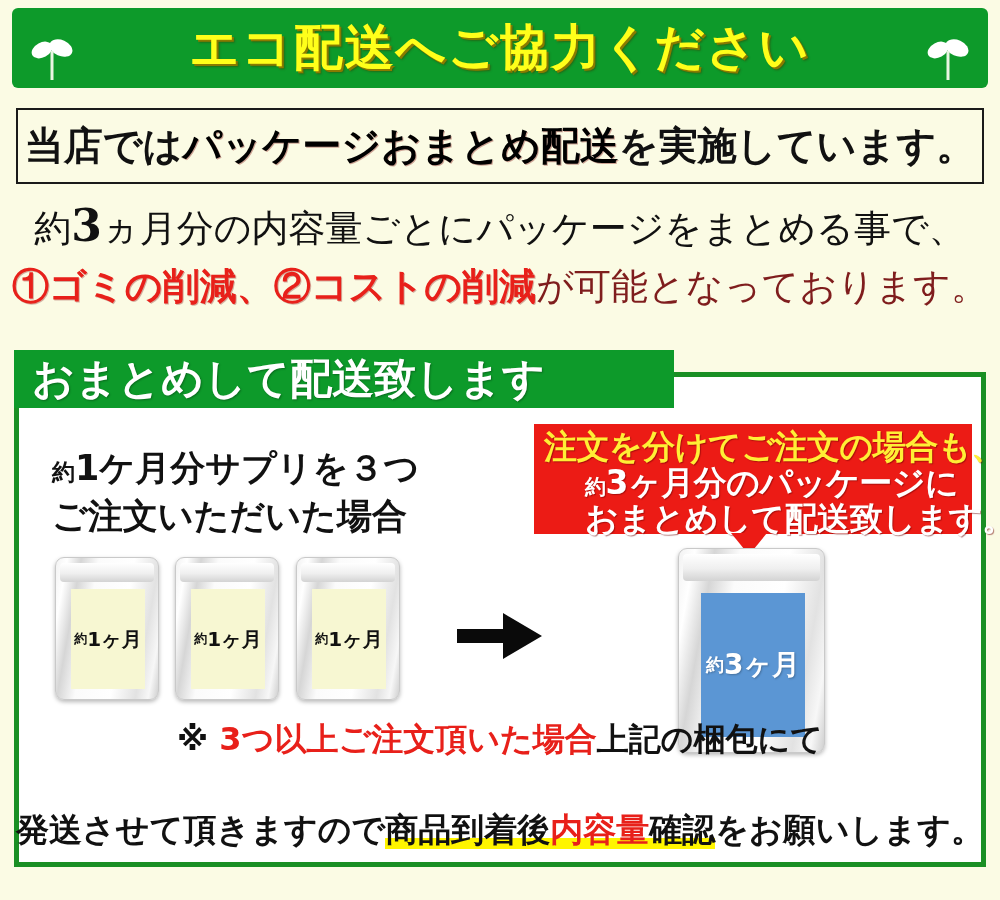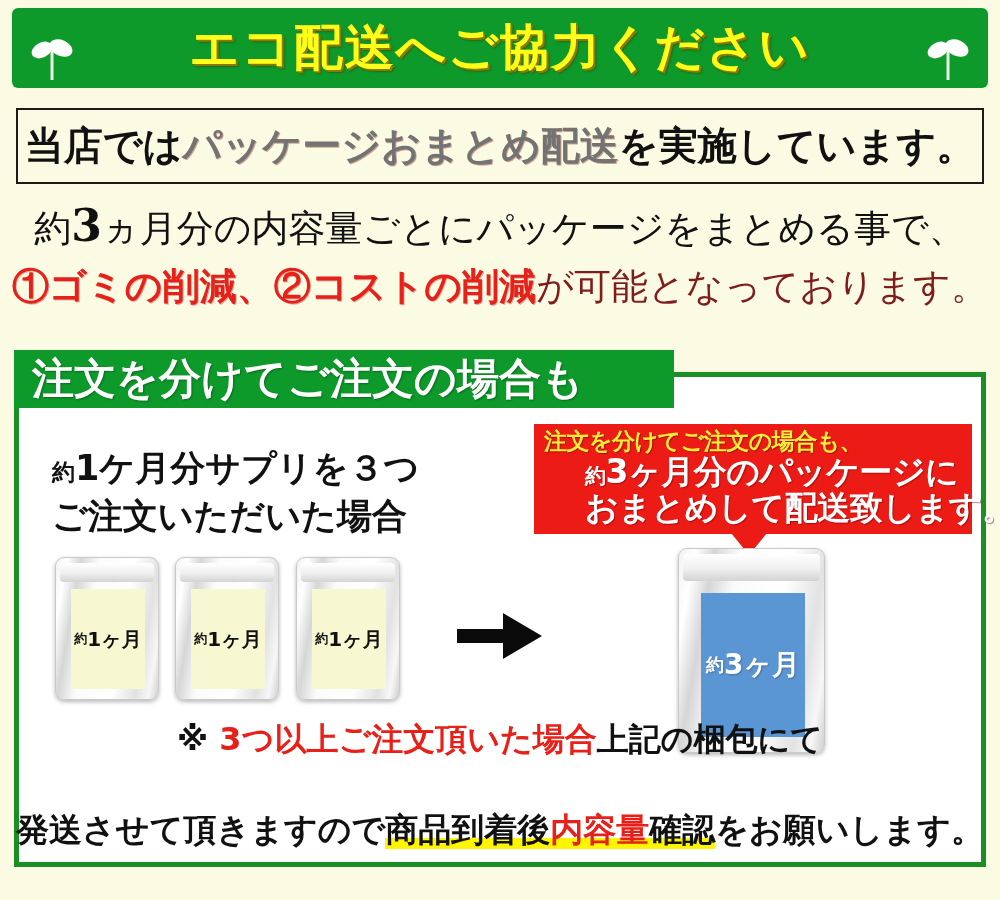--- a/index.html
+++ b/index.html
@@ -74,21 +74,21 @@
   }
   .headline-text {
     font-family: "DejaVu Serif", "Liberation Serif", serif;
     font-size: 39px;
     font-weight: 700;
     color: #111;
     white-space: nowrap;
     letter-spacing: 0px;
   }
   .headline-text .hl-red {
-    color: #737373;
+    color: #000000;
     text-shadow: 1px 1px 0 rgba(120,0,0,0.35);
   }
 
   .sub-line {
     position: absolute;
     width: 1000px;
     text-align: center;
     font-family: "DejaVu Serif", "Liberation Serif", serif;
     white-space: nowrap;
   }
@@ -176,21 +176,21 @@
   }
   .red-line {
     font-family: "DejaVu Sans", "Liberation Sans", sans-serif;
     font-weight: 700;
     white-space: nowrap;
     line-height: 1.09;
     letter-spacing: -0.5px;
   }
   .red-line-1 {
     color: #ffef35;
-    font-size: 23px;
+    font-size: 33px;
     text-shadow: 1px 1px 1px rgba(110,0,0,0.5);
   }
   .red-line-2, .red-line-3 {
     color: #ffffff;
     font-size: 33px;
     text-shadow: 1px 1px 1px rgba(110,0,0,0.5);
     margin-left: 41px;
   }
   .red-line-2 .small-pre { font-size: 21px; }
   .red-pointer {
@@ -322,21 +322,21 @@
     <div class="headline-text"><span>当店では</span><span class="hl-red">パッケージおまとめ配送</span><span>を実施しています。</span></div>
   </div>
 
   <div class="sub-line sub-line-1"><span>約</span><span class="big-num">3</span><span>ヵ月分の内容量ごとにパッケージをまとめる事で、</span></div>
 
   <div class="sub-line sub-line-2"><span class="hl-red">①ゴミの削減、②コストの削減</span><span class="tail">が可能となっております。</span></div>
 
   <div class="example-frame"></div>
 
   <div class="example-banner">
-    <span class="example-banner-text">注文を分けてご注文の場合も</span>
+    <span class="example-banner-text">おまとめして配送致します</span>
   </div>
 
   <div class="left-caption">
     <div><span class="small-pre">約</span><span>1ケ月分サプリを３つ</span></div>
     <div>ご注文いただいた場合</div>
   </div>
 
   <div class="red-callout">
     <div class="red-line red-line-1">注文を分けてご注文の場合も、</div>
     <div class="red-line red-line-2"><span class="small-pre">約</span><span>3ヶ月分のパッケージに</span></div>

